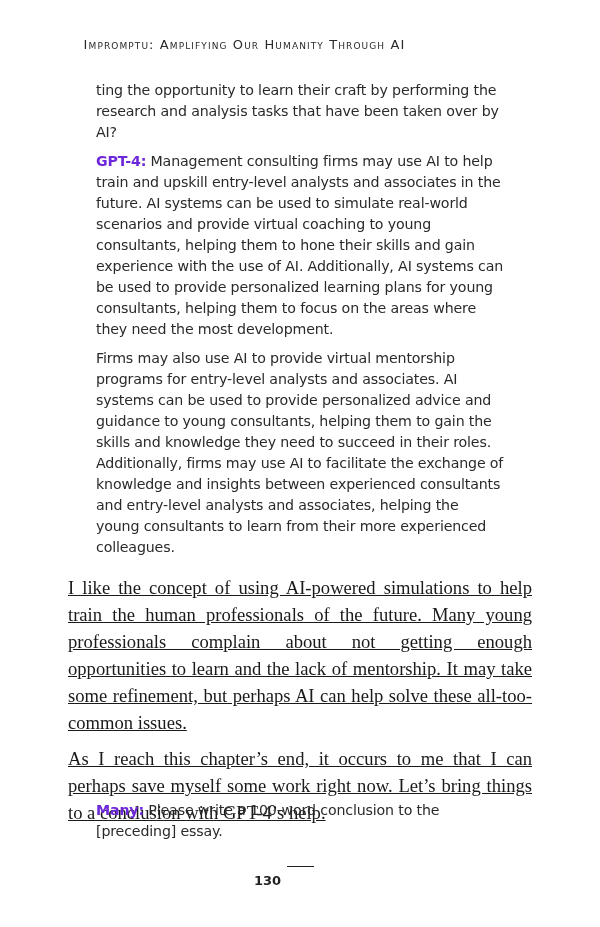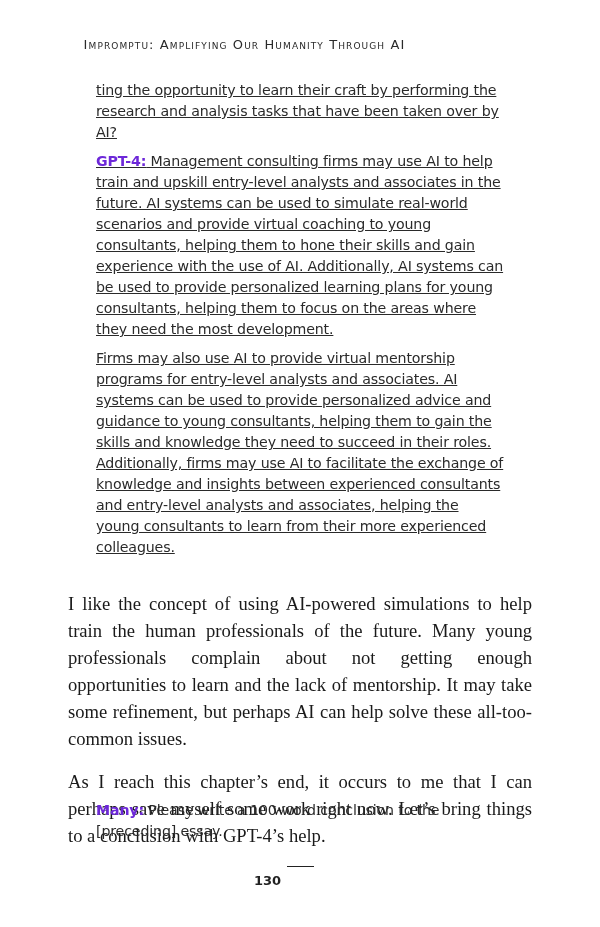--- a/index.html
+++ b/index.html
@@ -47,21 +47,22 @@
       position: absolute;
       left: 68px;
       width: 464px;
       font-family: "Liberation Serif", serif;
       font-size: 18.6px;
       line-height: 27px;
       color: #1a1a1a;
       text-align: justify;
     }
     .serif-block p {
-      margin: 16px 0 9px 0;
+      margin: 0 0 9px 0;
+      text-decoration: underline;
     }
     .page-rule {
       position: absolute;
       top: 866px;
       left: 287px;
       width: 27px;
       height: 1px;
       background: #222222;
     }
     .page-number {
@@ -74,21 +75,21 @@
       font-weight: bold;
       font-size: 13px;
       color: #222222;
     }
   </style>
 </head>
 <body>
 
 <div class="running-header">Impromptu: Amplifying Our Humanity Through AI</div>
 
-<div class="sans-block" style="top: 80px; text-decoration: underline;">
+<div class="sans-block" style="top: 80px;">
   <p>ting the opportunity to learn their craft by performing the research and analysis tasks that have been taken over by AI?</p>
   <p><b>GPT-4:</b><span> Management consulting firms may use AI to help train and upskill entry-level analysts and associates in the future. AI systems can be used to simulate real-world scenarios and provide virtual coaching to young consultants, helping them to hone their skills and gain experience with the use of AI. Additionally, AI systems can be used to provide personalized learning plans for young consultants, helping them to focus on the areas where they need the most development.</span></p>
   <p>Firms may also use AI to provide virtual mentorship programs for entry-level analysts and associates. AI systems can be used to provide personalized advice and guidance to young consultants, helping them to gain the skills and knowledge they need to succeed in their roles. Additionally, firms may use AI to facilitate the exchange of knowledge and insights between experienced consultants and entry-level analysts and associates, helping the young consultants to learn from their more experienced colleagues.</p>
 </div>
 
 <div class="serif-block" style="top: 574px;">
   <p>I like the concept of using AI-powered simulations to help train the human professionals of the future. Many young professionals complain about not getting enough opportunities to learn and the lack of mentorship. It may take some refinement, but perhaps AI can help solve these all-too-common issues.</p>
   <p>As I reach this chapter’s end, it occurs to me that I can perhaps save myself some work right now. Let’s bring things to a conclusion with GPT-4’s help.</p>
 </div>
 

